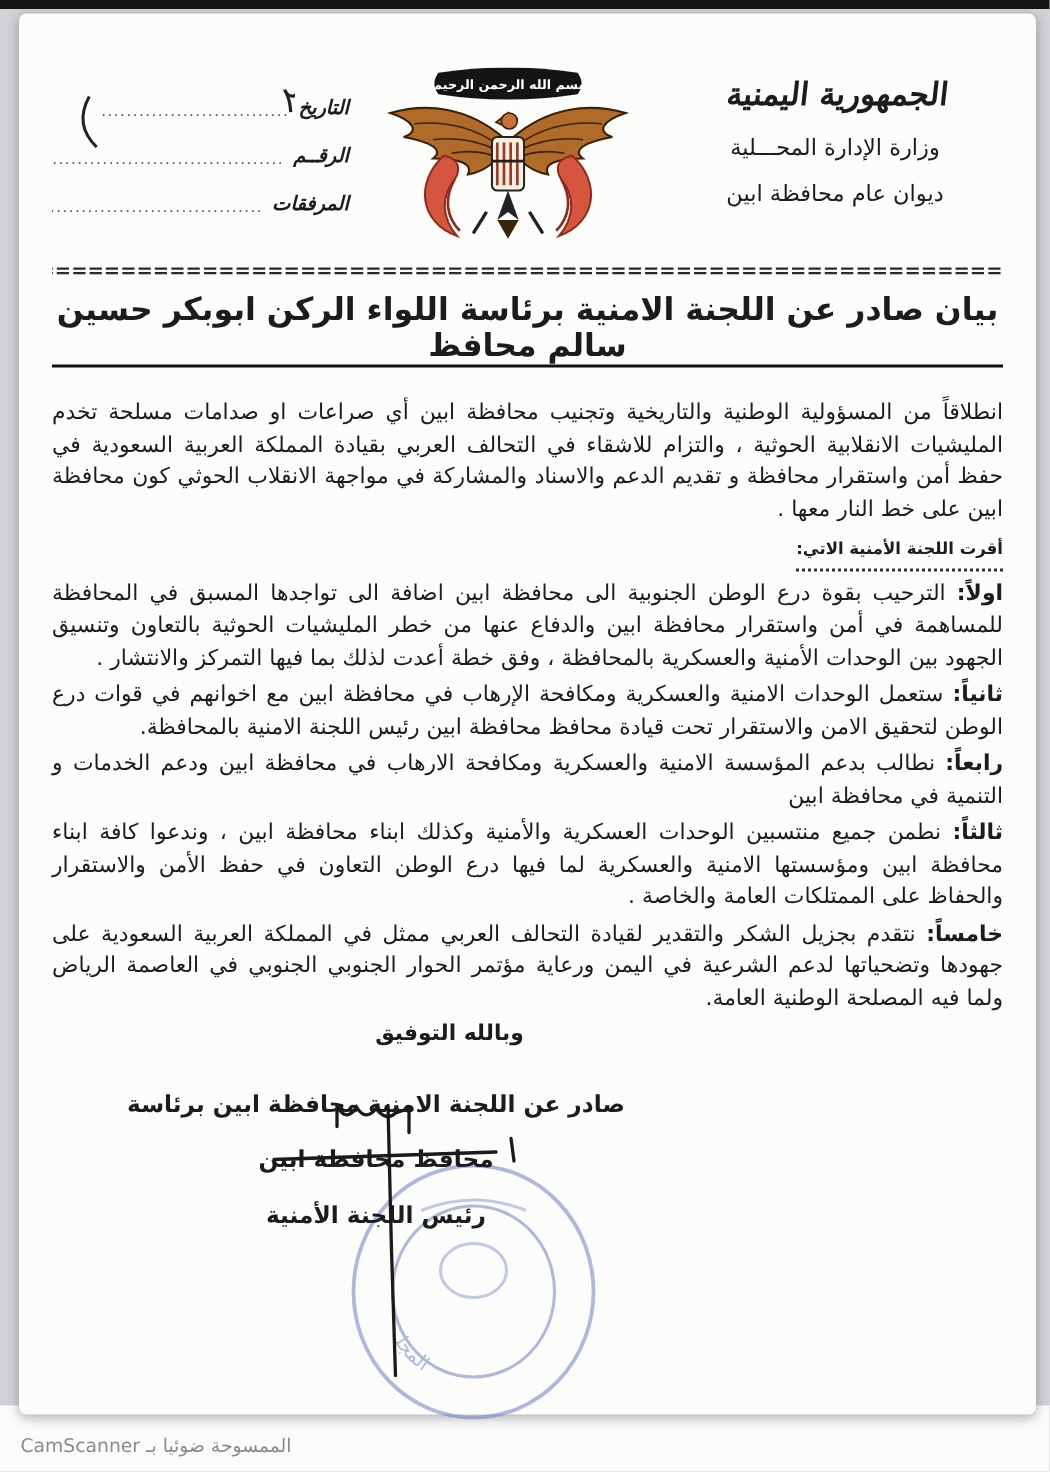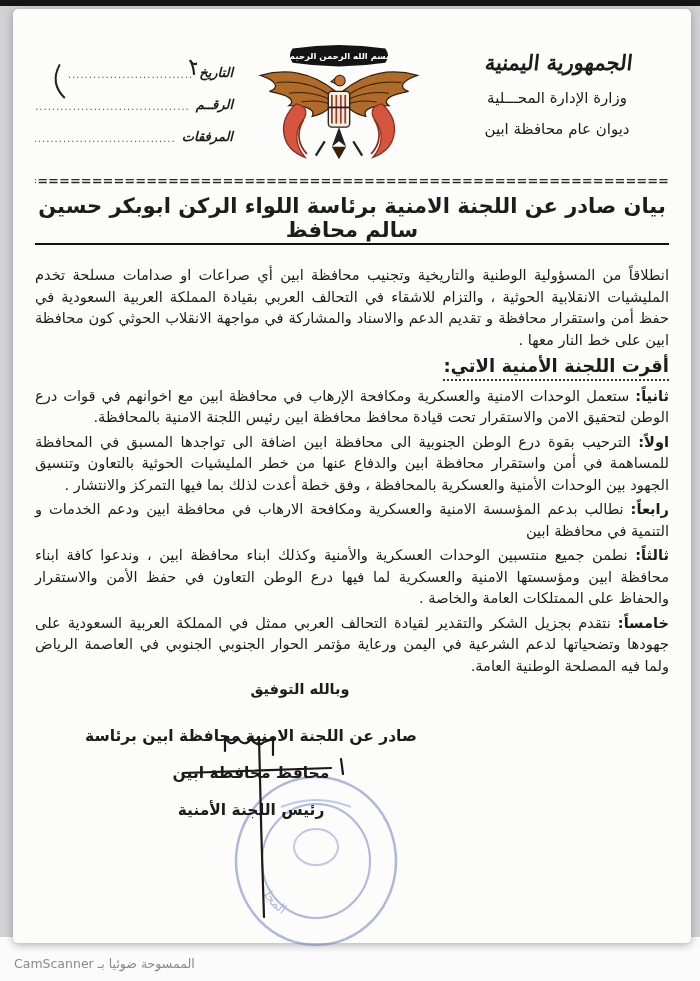--- a/index.html
+++ b/index.html
@@ -44,21 +44,21 @@
   
   .title-wrap { text-align:center; margin-bottom:10px; }
   .title-line {
     display:inline-block; font-size:21px; font-weight:bold;
     border-bottom:2px solid #111; padding-bottom:1px; margin-bottom:9px;
   }
   
   .body-text { font-size:14.6px; line-height:21.5px; text-align:justify; }
   .para { margin-bottom:2px; }
   .res-heading {
-    display:inline-block; font-weight:bold; font-size:18px;
+    display:inline-block; font-weight:bold; font-size:11px;
     border-bottom:2px dotted #333; padding-bottom:2px; margin:3px 0 4px 0;
   }
   .item { margin-bottom:3px; }
   .item .lbl { font-weight:bold; }
   .closing { text-align:center; font-weight:bold; font-size:14.5px; transform:translateX(-52px); margin-top:3px; }
   
   .sig-block { position:relative; z-index:2; width:400px; margin:26px 218px 0 auto; text-align:center; }
   .sig-line { font-size:15.5px; font-weight:bold; margin-bottom:19px; }
   
   .stamp { position:absolute; top:758px; left:208px; width:190px; height:188px; z-index:1; opacity:.55; }
@@ -155,26 +155,26 @@
     <div class="title-wrap">
       <div><span class="title-line">بيان صادر عن اللجنة الامنية برئاسة اللواء الركن ابوبكر حسين سالم محافظ</span></div>
     </div>
 
     <div class="body-text">
       <div class="para">انطلاقاً من المسؤولية  الوطنية والتاريخية وتجنيب محافظة ابين أي صراعات او صدامات مسلحة  تخدم المليشيات الانقلابية الحوثية ، والتزام للاشقاء في التحالف العربي بقيادة المملكة العربية السعودية  في حفظ أمن واستقرار محافظة و تقديم الدعم والاسناد والمشاركة في مواجهة الانقلاب الحوثي كون محافظة ابين على خط النار معها .</div>
 
       <div><span class="res-heading">أقرت اللجنة الأمنية الاتي:</span></div>
 
       <div class="item">
+        <span class="lbl">اولاً:</span>
+        <span>الترحيب بقوة درع الوطن الجنوبية الى محافظة ابين اضافة الى تواجدها المسبق في المحافظة للمساهمة في أمن واستقرار محافظة ابين والدفاع عنها من خطر المليشيات الحوثية بالتعاون وتنسيق الجهود بين الوحدات الأمنية والعسكرية بالمحافظة ، وفق خطة أعدت لذلك بما فيها التمركز والانتشار .</span>
+      </div>
+      <div class="item">
         <span class="lbl">ثانياً:</span>
         <span>ستعمل الوحدات الامنية والعسكرية ومكافحة الإرهاب في محافظة ابين مع اخوانهم في قوات درع الوطن لتحقيق الامن والاستقرار تحت قيادة محافظ محافظة ابين رئيس اللجنة الامنية بالمحافظة.</span>
-      </div>
-      <div class="item">
-        <span class="lbl">اولاً:</span>
-        <span>الترحيب بقوة درع الوطن الجنوبية الى محافظة ابين اضافة الى تواجدها المسبق في المحافظة للمساهمة في أمن واستقرار محافظة ابين والدفاع عنها من خطر المليشيات الحوثية بالتعاون وتنسيق الجهود بين الوحدات الأمنية والعسكرية بالمحافظة ، وفق خطة أعدت لذلك بما فيها التمركز والانتشار .</span>
       </div>
       <div class="item">
         <span class="lbl">رابعاً:</span>
         <span>نطالب بدعم المؤسسة الامنية والعسكرية ومكافحة الارهاب في محافظة ابين ودعم الخدمات و التنمية في محافظة ابين</span>
       </div>
       <div class="item">
         <span class="lbl">ثالثاً:</span>
         <span>نطمن جميع منتسبين الوحدات العسكرية والأمنية وكذلك ابناء محافظة ابين ، وندعوا  كافة ابناء محافظة ابين ومؤسستها الامنية والعسكرية لما فيها درع الوطن التعاون في حفظ الأمن والاستقرار والحفاظ على الممتلكات العامة والخاصة .</span>
       </div>
       <div class="item">

